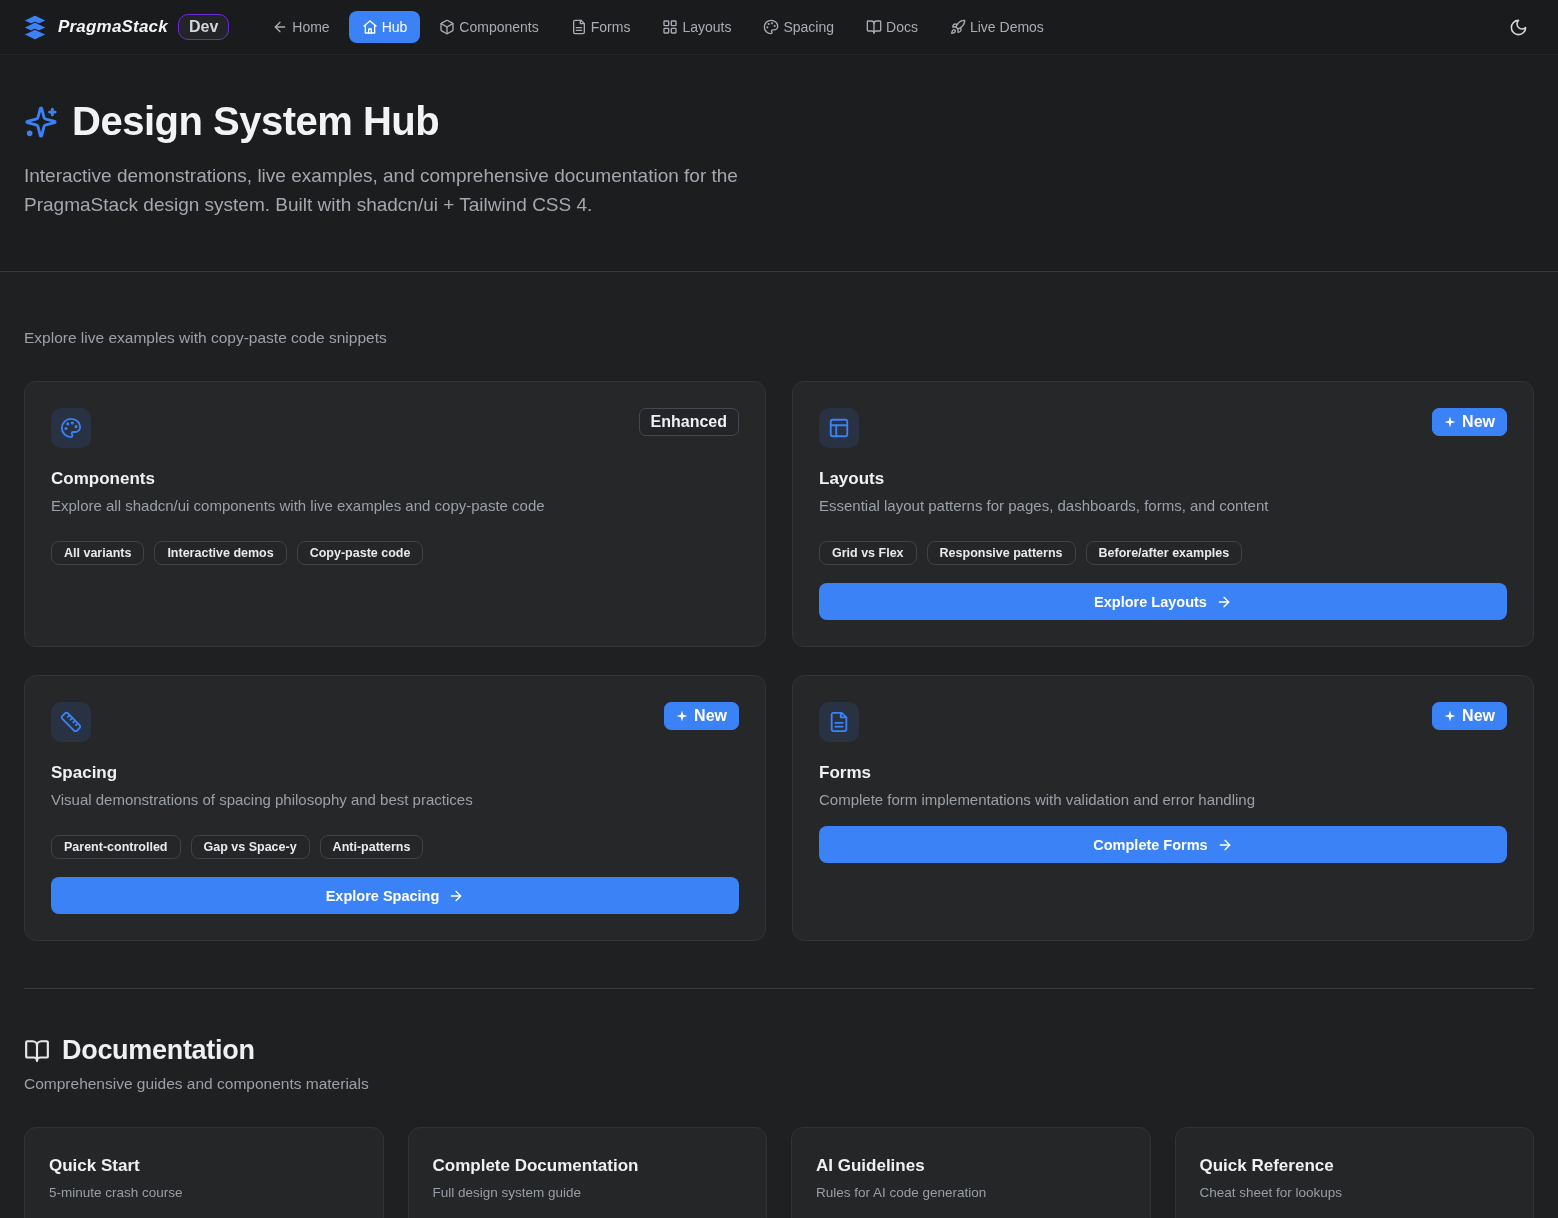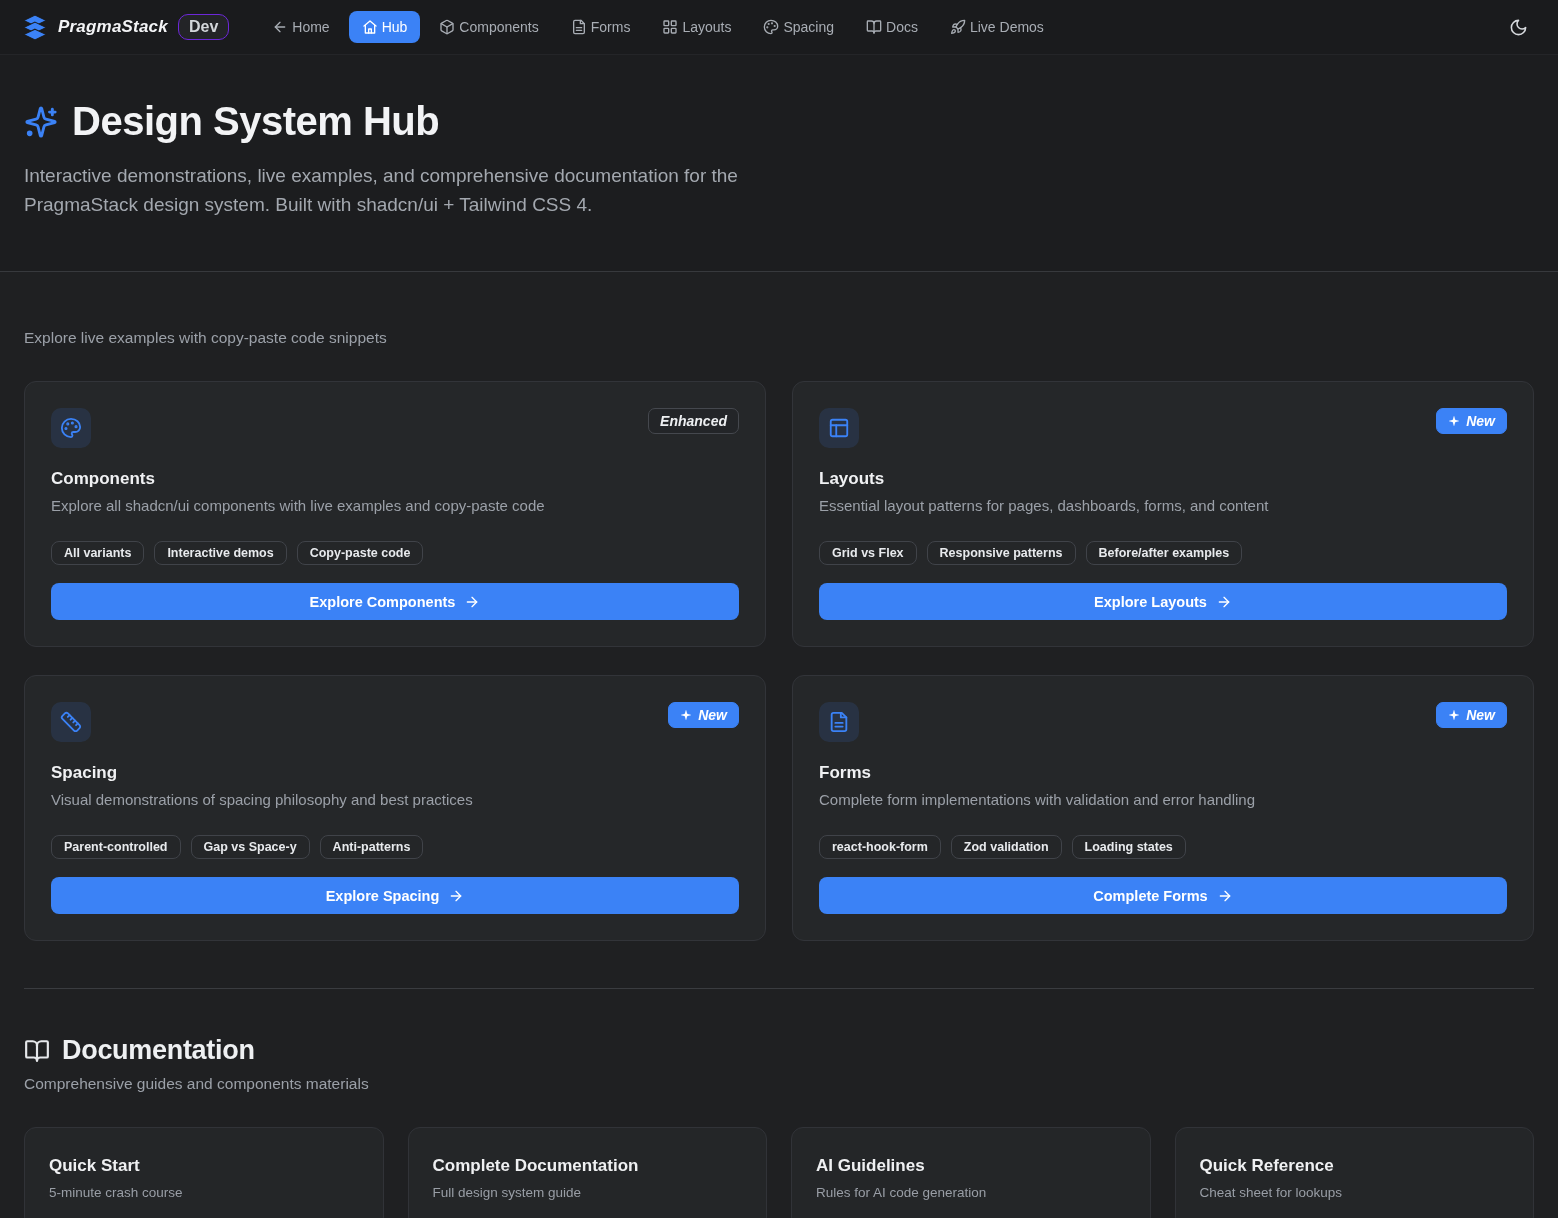--- a/index.html
+++ b/index.html
@@ -86,22 +86,22 @@
   }
   .demo-card-top { display: flex; align-items: flex-start; justify-content: space-between; }
   .card-icon-box {
     width: 40px; height: 40px; border-radius: 10px;
     background: rgba(59, 130, 246, 0.13);
     display: flex; align-items: center; justify-content: center;
     color: #3b82f6;
   }
   .badge {
     display: inline-flex; align-items: center; gap: 6px;
-    font-size: 14px; font-weight: 700;
-    padding: 4px 11px; border-radius: 7px; white-space: nowrap; font-style: italic;
+    font-size: 16px; font-weight: 700;
+    padding: 4px 11px; border-radius: 7px; white-space: nowrap;
   }
   .badge.outline { border: 1px solid #45484e; color: #eef0f2; background: #232528; }
   .badge.filled { background: #3b82f6; color: #ffffff; border: 1px solid #3b82f6; }
   .demo-card-title { margin-top: 21px; font-size: 17px; font-weight: 700; color: #f0f1f3; }
   .demo-card-desc { margin-top: 8px; font-size: 15px; color: #9ba0a8; }
   .tag-row { margin-top: 27px; display: flex; gap: 10px; flex-wrap: wrap; }
   .tag {
     display: inline-flex; align-items: center;
     font-size: 12.5px; font-weight: 700; color: #e8eaed;
     border: 1px solid #404349; border-radius: 8px;
@@ -276,29 +276,20 @@
           </div>
           <span class="badge outline">Enhanced</span>
         </div>
         <h3 class="demo-card-title">Components</h3>
         <p class="demo-card-desc">Explore all shadcn/ui components with live examples and copy-paste code</p>
         <div class="tag-row">
           <span class="tag">All variants</span>
           <span class="tag">Interactive demos</span>
           <span class="tag">Copy-paste code</span>
         </div>
-        <button class="explore-btn">
-          <span>Explore Components</span>
-          <span>
-            <svg class="ic" width="16" height="16" viewBox="0 0 24 24" fill="none" stroke="currentColor" stroke-width="2" stroke-linecap="round" stroke-linejoin="round">
-                <path d="M5 12h14"></path>
-                <path d="m12 5 7 7-7 7"></path>
-              </svg>
-          </span>
-        </button>
       </article>
 
       <article class="demo-card">
         <div class="demo-card-top">
           <div class="card-icon-box">
             <svg class="ic" width="22" height="22" viewBox="0 0 24 24" fill="none" stroke="currentColor" stroke-width="2" stroke-linecap="round" stroke-linejoin="round">
                 <rect width="18" height="18" x="3" y="3" rx="2"></rect>
                 <path d="M3 9h18"></path>
                 <path d="M9 21V9"></path>
               </svg>
@@ -382,25 +373,20 @@
             <span>
               <svg class="ic" width="12" height="12" viewBox="0 0 24 24" fill="currentColor" stroke="none">
                   <path d="M9.937 15.5A2 2 0 0 0 8.5 14.063l-6.135-1.582a.5.5 0 0 1 0-.962L8.5 9.936A2 2 0 0 0 9.937 8.5l1.582-6.135a.5.5 0 0 1 .963 0L14.063 8.5A2 2 0 0 0 15.5 9.937l6.135 1.581a.5.5 0 0 1 0 .964L15.5 14.063a2 2 0 0 0-1.437 1.437l-1.582 6.135a.5.5 0 0 1-.963 0z"></path>
                 </svg>
             </span>
             <span>New</span>
           </span>
         </div>
         <h3 class="demo-card-title">Forms</h3>
         <p class="demo-card-desc">Complete form implementations with validation and error handling</p>
-        <div class="tag-row">
-          <span class="tag">react-hook-form</span>
-          <span class="tag">Zod validation</span>
-          <span class="tag">Loading states</span>
-        </div>
         <button class="explore-btn">
           <span>Complete Forms</span>
           <span>
             <svg class="ic" width="16" height="16" viewBox="0 0 24 24" fill="none" stroke="currentColor" stroke-width="2" stroke-linecap="round" stroke-linejoin="round">
                 <path d="M5 12h14"></path>
                 <path d="m12 5 7 7-7 7"></path>
               </svg>
           </span>
         </button>
       </article>

